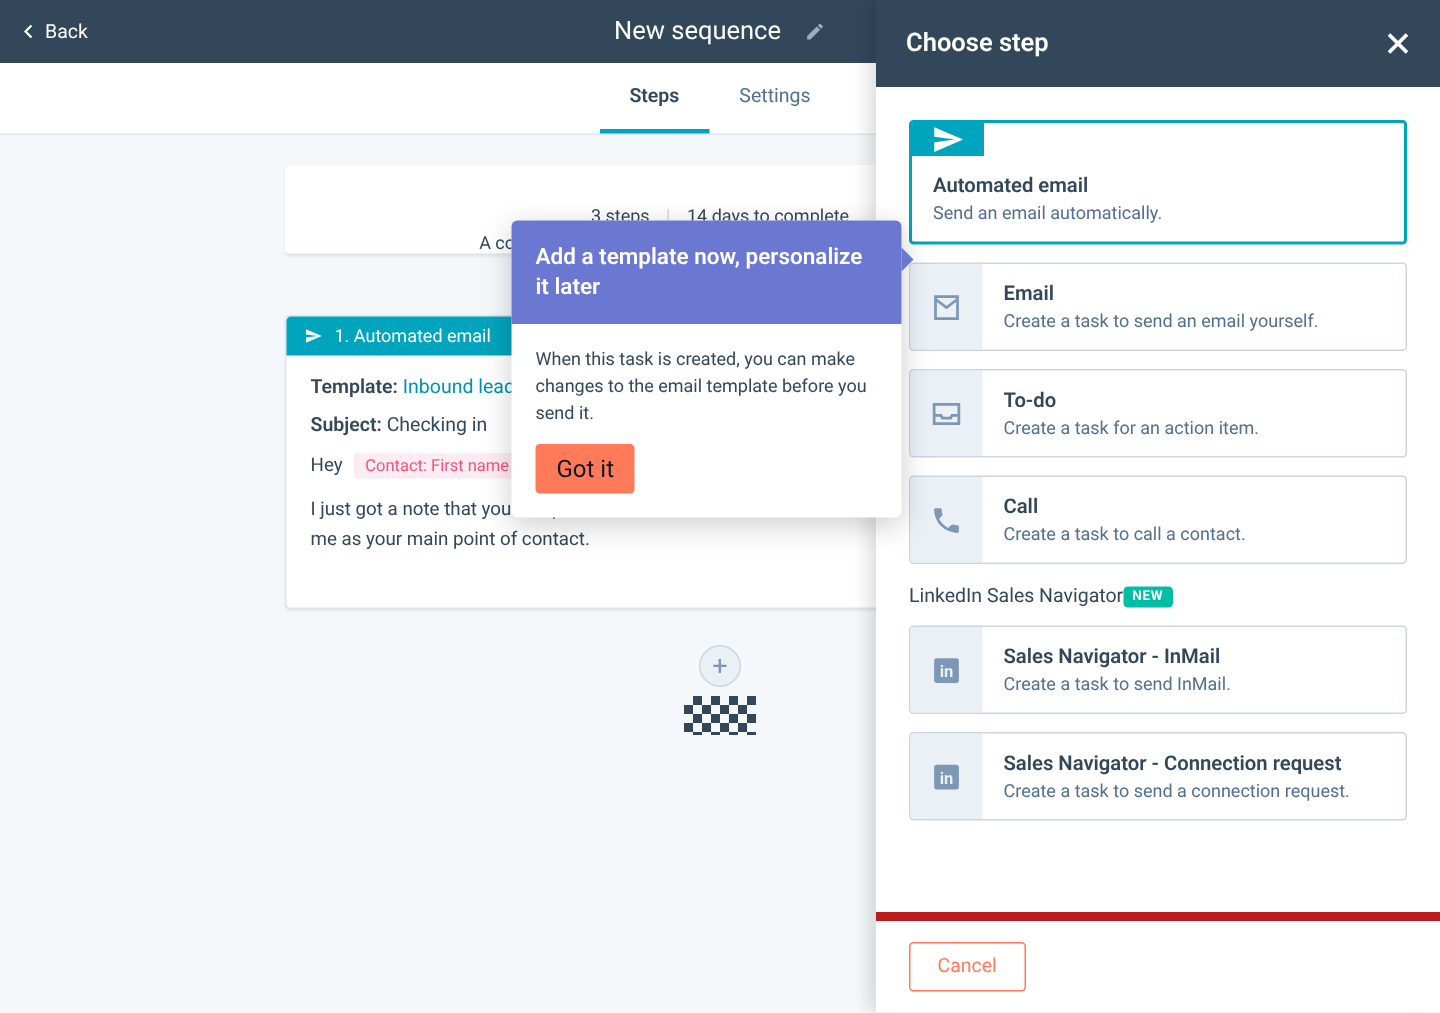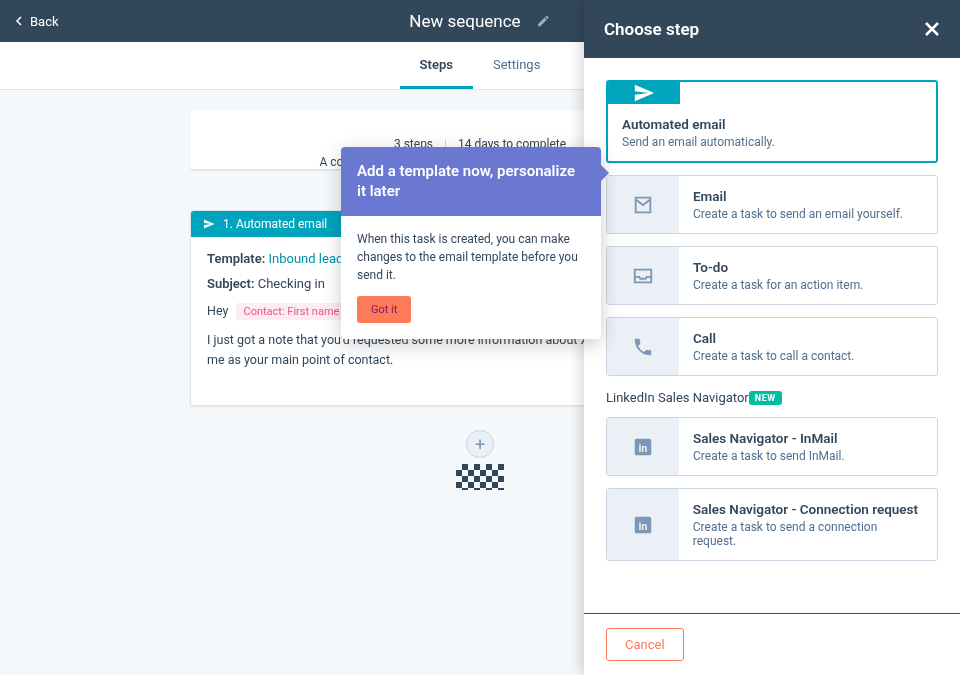--- a/index.html
+++ b/index.html
@@ -39,42 +39,42 @@
     linear-gradient(-45deg,transparent 75%,#33475b 75%);
     background-size: 12px 12px;
     background-position: 0 0, 0 6px, 6px -6px, -6px 0;
   }
 
   
   .popover { position: absolute; left: 341px; top: 147px; width: 260px; background: #fff; border-radius: 4px; box-shadow: 0 5px 20px rgba(0,0,0,0.2); z-index: 30; }
   .popover-hdr { background: #6a78d1; color: #fff; padding: 14px 16px; font-size: 15px; font-weight: 600; line-height: 1.35; border-radius: 4px 4px 0 0; position: relative; }
   .popover-arrow { position: absolute; right: -8px; top: 18px; width: 0; height: 0; border-top: 8px solid transparent; border-bottom: 8px solid transparent; border-left: 8px solid #6a78d1; }
   .popover-body { padding: 14px 16px 16px; font-size: 12px; color: #33475b; line-height: 1.5; }
-  .popover-btn { margin-top: 12px; background: #ff7a59; color: #701a75; border: none; padding: 7px 14px; font-size: 11px; border-radius: 3px; cursor: pointer; }
+  .popover-btn { margin-top: 12px; background: #ff7a59; color: #0f172a; border: none; padding: 7px 14px; font-size: 16px; border-radius: 3px; cursor: pointer; }
 
   
   .panel { position: absolute; right: 0; top: 0; width: 376px; height: 100%; background: #fff; box-shadow: -4px 0 12px rgba(0,0,0,0.15); display: flex; flex-direction: column; z-index: 20; }
   .panel-hdr { height: 58px; background: #33475b; color: #fff; display: flex; align-items: center; justify-content: space-between; padding: 0 20px; font-size: 17px; font-weight: 600; }
   .close-x { width: 16px; height: 16px; cursor: pointer; }
   .close-x svg { width: 100%; height: 100%; stroke: #fff; stroke-width: 2.5; }
 
   .panel-body { flex: 1; overflow-y: auto; padding: 22px 22px 0; }
   .step-option { display: flex; border: 1px solid #cbd6e2; border-radius: 3px; margin-bottom: 12px; overflow: hidden; cursor: pointer; }
   .step-option.selected { border: 2px solid #00a4bd; flex-direction: column; }
-  .opt-icon { width: 72px; background: #eaf0f6; display: flex; align-items: center; justify-content: center; color: #7c98b6; }
+  .opt-icon { width: 48px; background: #eaf0f6; display: flex; align-items: center; justify-content: center; color: #7c98b6; }
   .step-option.selected .opt-icon { background: #00a4bd; color: #fff; }
   .opt-icon svg { width: 22px; height: 22px; }
   .opt-text { padding: 12px 14px; }
   .opt-title { font-weight: 600; font-size: 13.5px; color: #33475b; margin-bottom: 3px; }
   .opt-sub { font-size: 12px; color: #516f90; }
 
   .sect-label { font-size: 13px; color: #33475b; margin: 14px 0 12px; display: flex; align-items: center; }
   .new-badge { background: #00bda5; color: #fff; font-size: 9px; font-weight: 700; padding: 2px 6px; border-radius: 3px; letter-spacing: 0.5px; }
 
-  .panel-footer { border-top: 1px solid #b91c1c; padding: 14px 22px; }
+  .panel-footer { border-top: 6px solid #b91c1c; padding: 14px 22px; }
   .cancel-btn { background: #fff; color: #ff7a59; border: 1px solid #ff7a59; padding: 8px 18px; font-size: 13px; border-radius: 3px; cursor: pointer; }
 </style>
 </head>
 <body>
 
 <div class="topbar">
   <button class="back-btn">
     <svg viewBox="0 0 10 10">
         <path d="M7 1 L3 5 L7 9" stroke="#fff" stroke-width="1.5" fill="none"></path>
       </svg>

